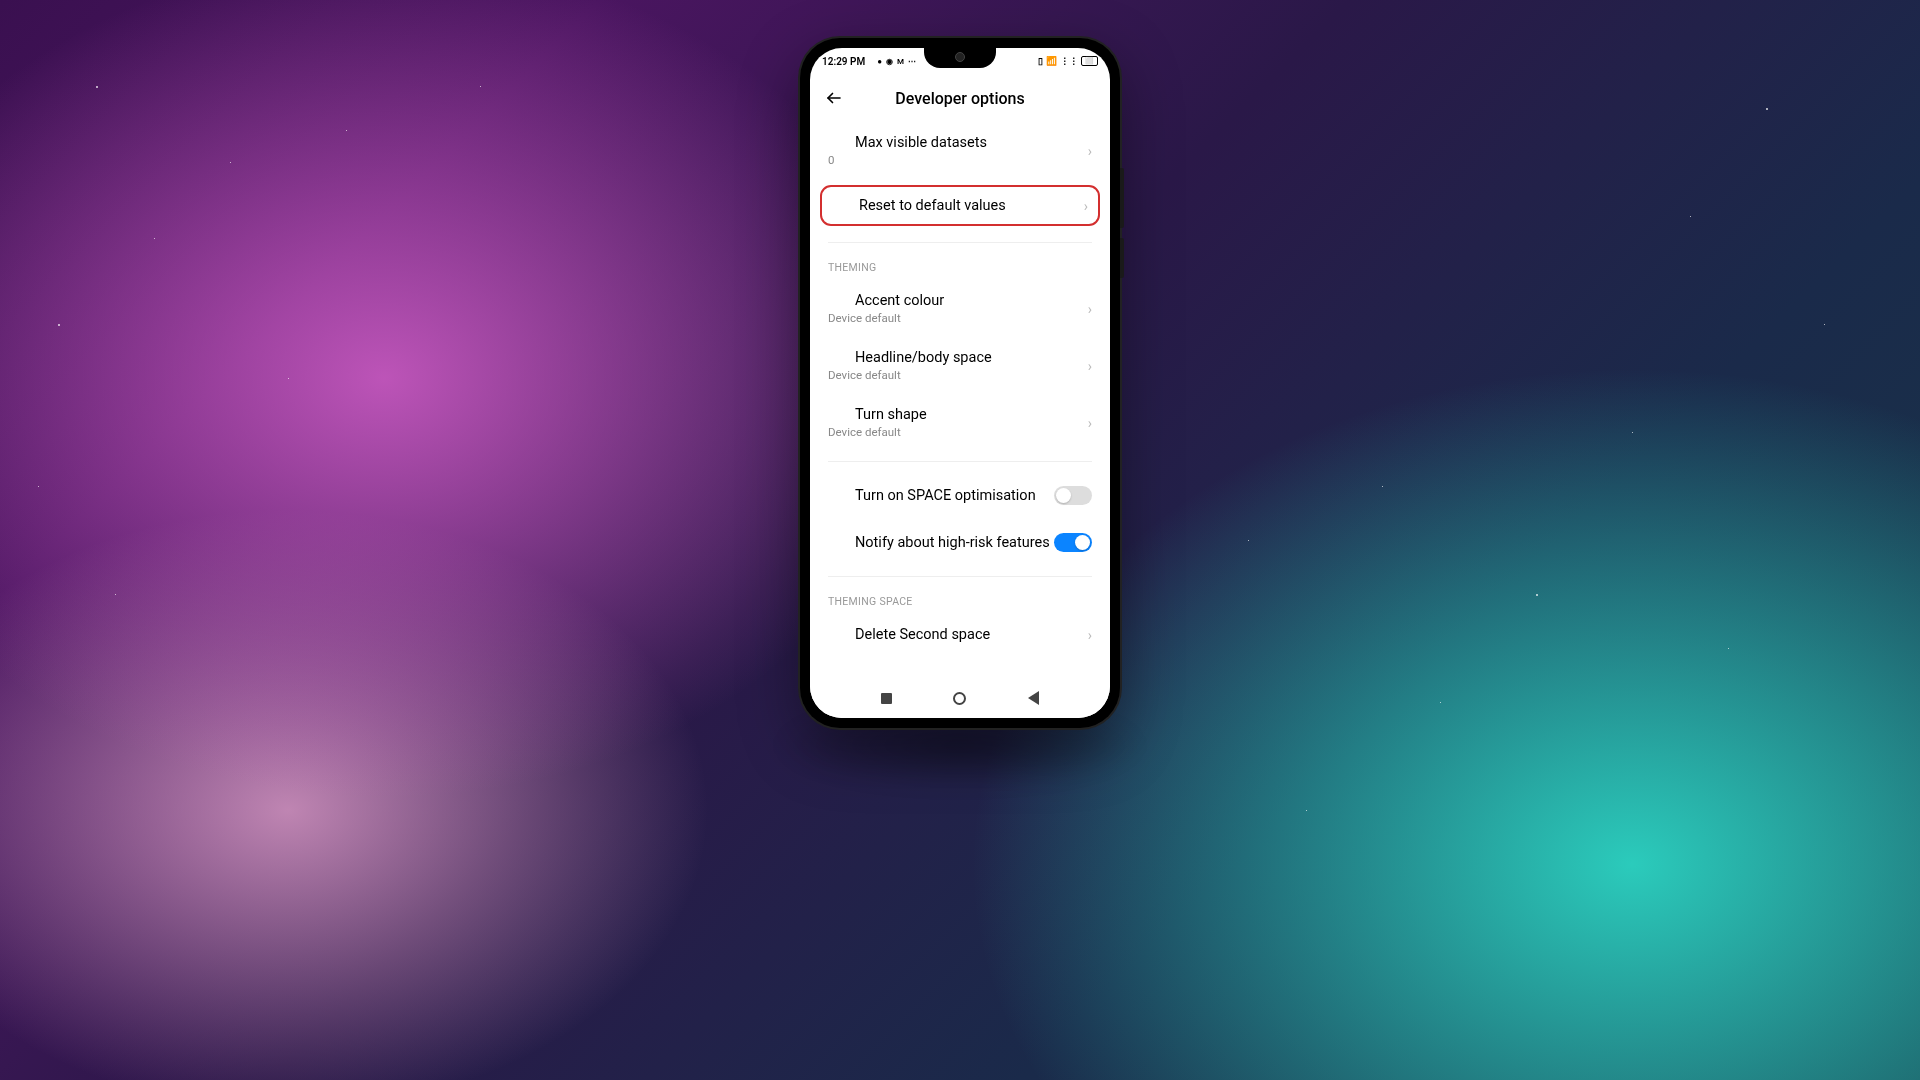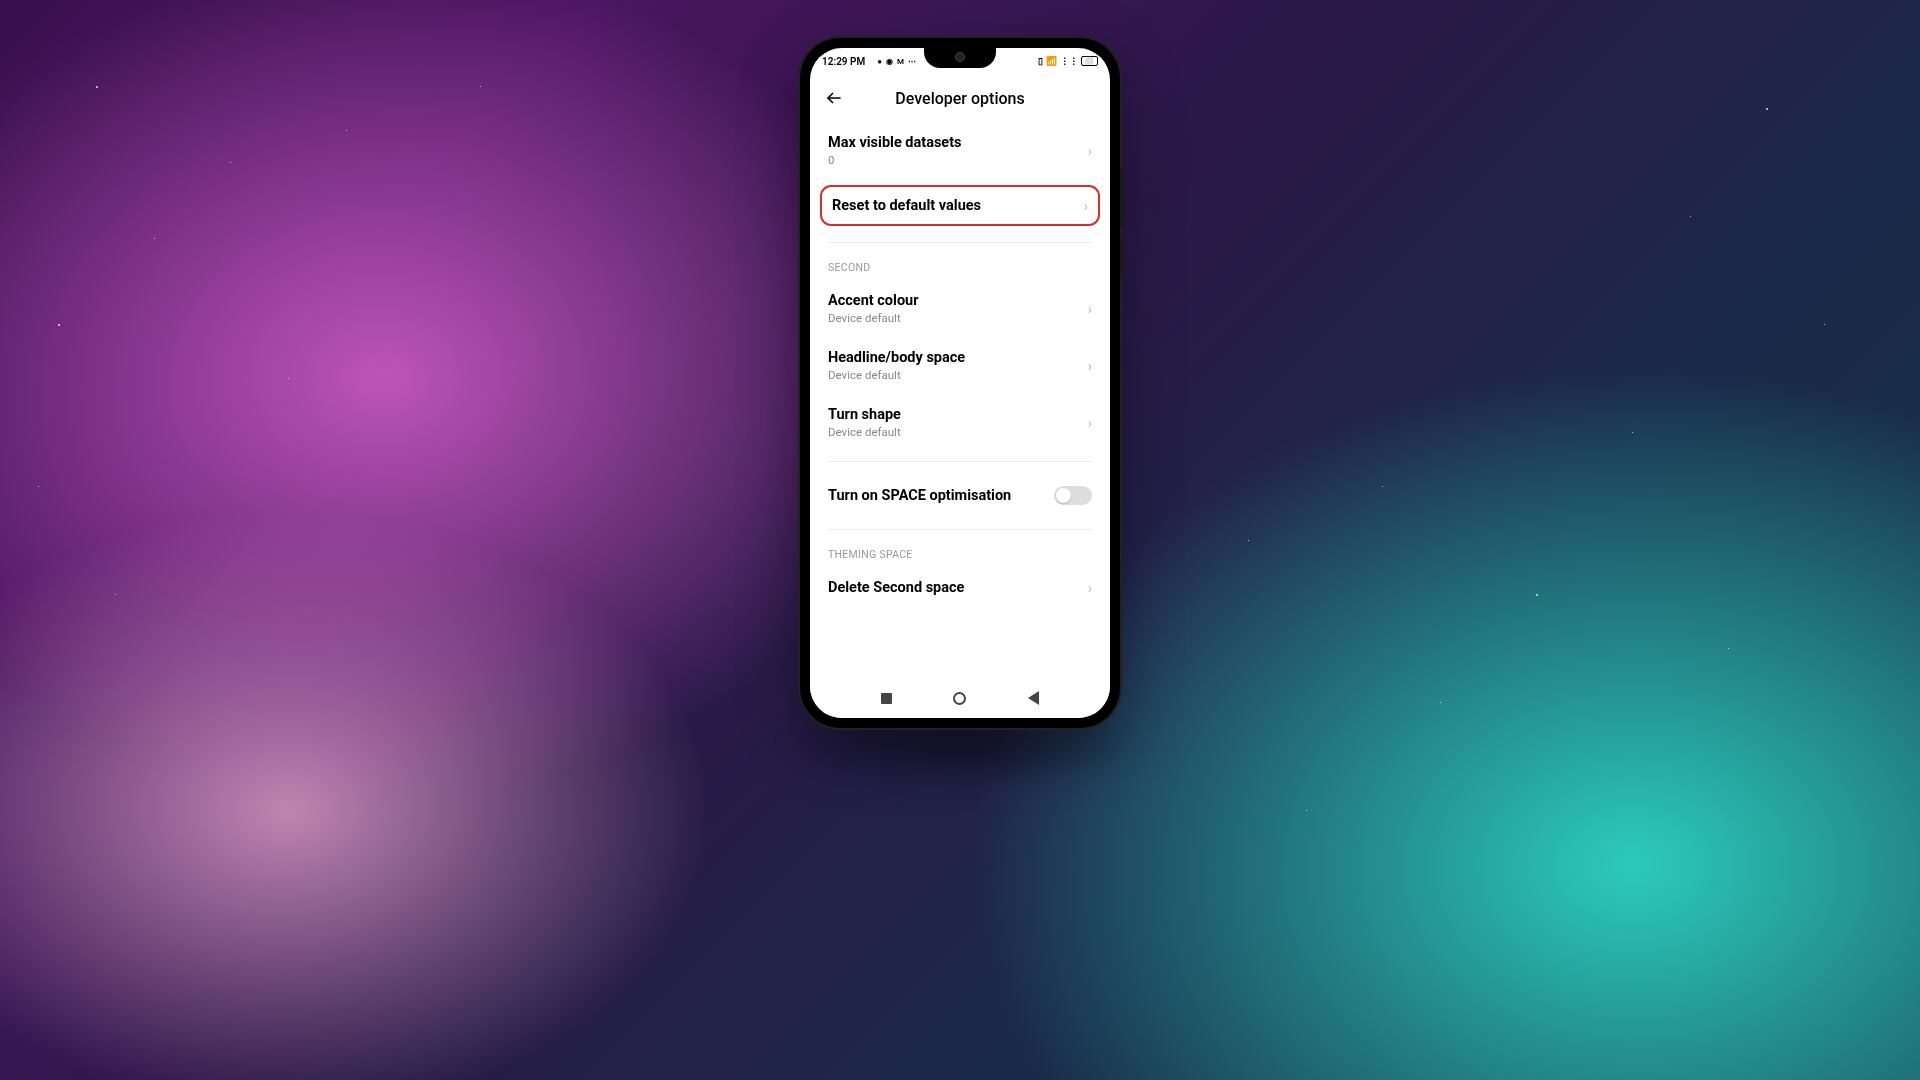--- a/index.html
+++ b/index.html
@@ -149,22 +149,23 @@
   align-items: center;
   justify-content: space-between;
   padding: 12px 18px;
   cursor: pointer;
 }
 .row-text {
   flex: 1;
 }
 .row-title {
   font-size: 14.5px;
-  font-weight: 700;
+  font-weight: 400;
   color: #000;
+  margin-left: 27px;
 }
 .row-sub {
   font-size: 11.5px;
   color: #888;
   margin-top: 2px;
 }
 .chevron {
   color: #bbb;
   font-size: 14px;
 }
@@ -333,21 +334,21 @@
         <div class="chevron">›</div>
       </div>
 
       <div class="highlighted-row">
         <div class="row-title">Reset to default values</div>
         <div class="chevron">›</div>
       </div>
 
       <div class="divider" style="margin-top:16px"></div>
 
-      <div class="section-header">SECOND</div>
+      <div class="section-header">THEMING</div>
 
       <div class="row">
         <div class="row-text">
           <div class="row-title">Accent colour</div>
           <div class="row-sub">Device default</div>
         </div>
         <div class="chevron">›</div>
       </div>
 
       <div class="row">
@@ -368,20 +369,26 @@
 
       <div class="divider" style="margin-top:10px;margin-bottom:10px"></div>
 
       <div class="toggle-row">
         <div class="row-title">Turn on SPACE optimisation</div>
         <div class="toggle toggle-off">
           <div class="knob"></div>
         </div>
       </div>
 
+      <div class="toggle-row">
+        <div class="row-title">Notify about high-risk features</div>
+        <div class="toggle toggle-on">
+          <div class="knob"></div>
+        </div>
+      </div>
 
       <div class="divider" style="margin-top:10px"></div>
 
       <div class="section-header">THEMING SPACE</div>
 
       <div class="row">
         <div class="row-title">Delete Second space</div>
         <div class="chevron">›</div>
       </div>
 

